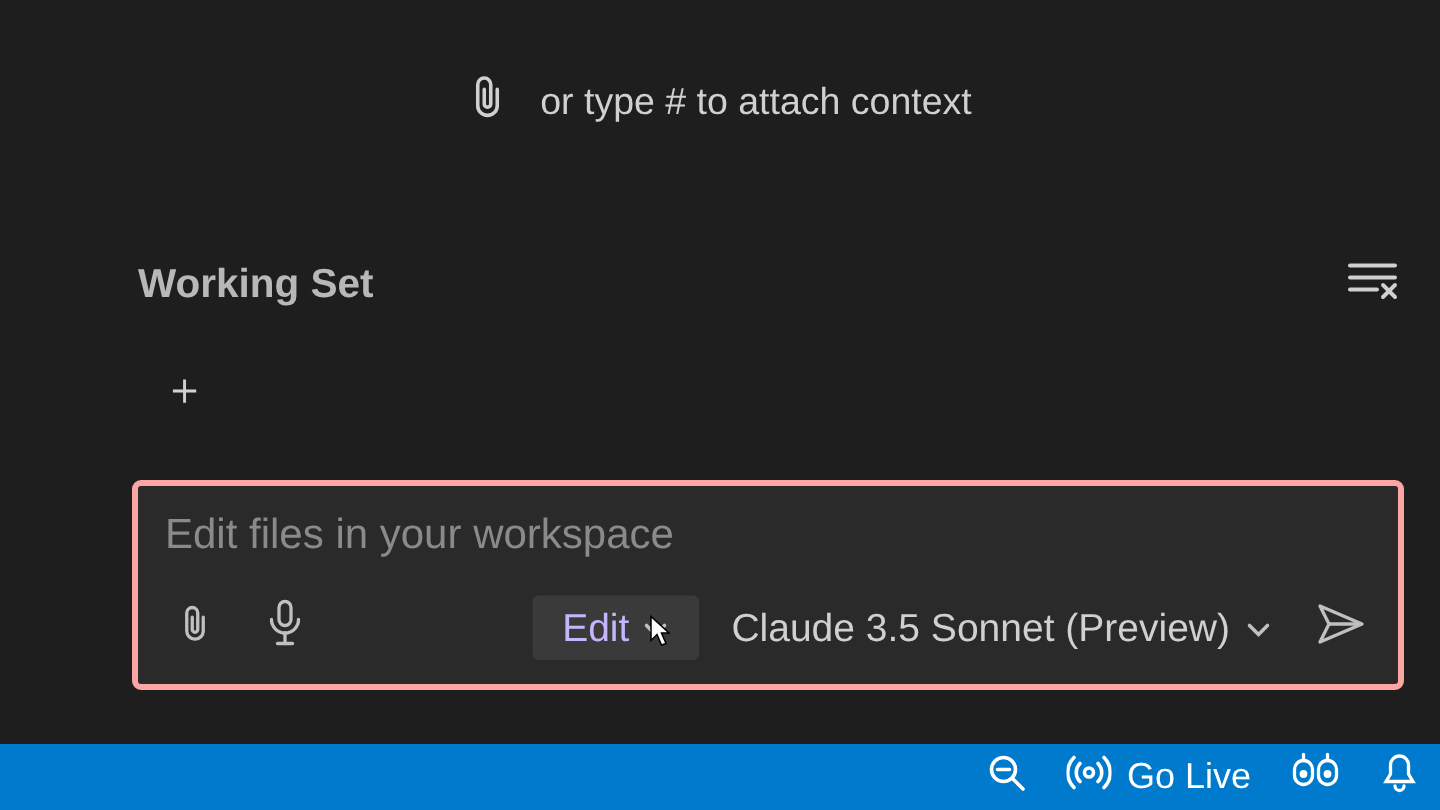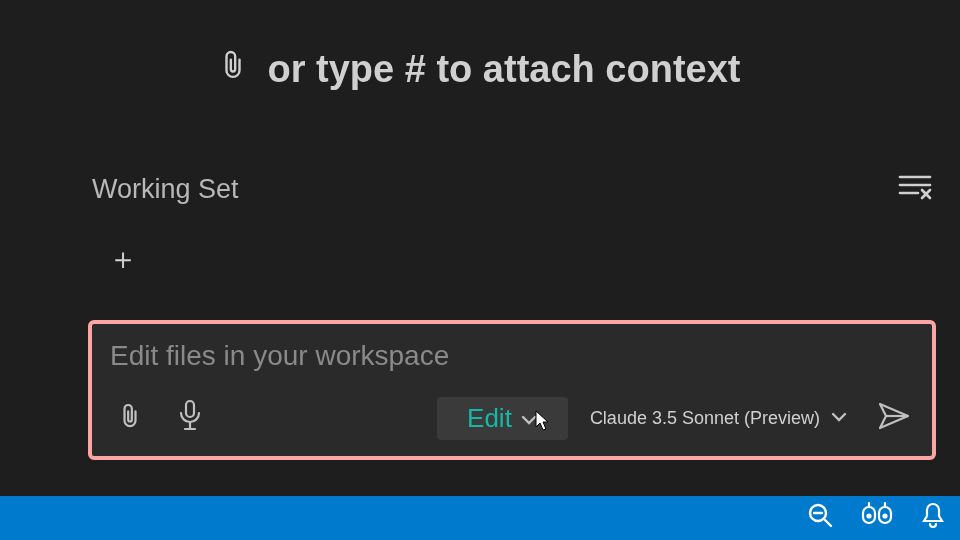--- a/index.html
+++ b/index.html
@@ -15,37 +15,37 @@
   .context-hint {
     position: absolute;
     top: 48px;
     left: 0;
     right: 0;
     display: flex;
     align-items: center;
     justify-content: center;
     gap: 22px;
     color: #d0d0d0;
-    font-size: 38px;
-    font-weight: bold;
+    font-size: 25px;
   }
   .context-hint svg { stroke: #d0d0d0; }
 
   
   .working-set {
     position: absolute;
     top: 172px;
     left: 88px;
     right: 24px;
   }
   .ws-header {
     display: flex;
     align-items: center;
     justify-content: space-between;
     padding: 0 4px;
+    font-weight: bold;
   }
   .ws-title {
     font-size: 27px;
     color: #b8b8b8;
   }
   .ws-clear {
     display: flex;
     align-items: center;
     cursor: pointer;
   }
@@ -103,38 +103,38 @@
   }
   .tool-btn svg { stroke: #c0c0c0; }
 
   .spacer { flex: 1; }
 
   .mode-picker {
     display: flex;
     align-items: center;
     gap: 8px;
     font-size: 26px;
-    color: #14b8a6;
-    padding: 6px 30px;
+    color: #c4b5fd;
+    padding: 6px 20px;
     border-radius: 4px;
     background: #3a3a3a;
     cursor: pointer;
     position: relative;
   }
   .mode-picker .cursor {
     position: absolute;
     right: 16px;
     top: 12px;
   }
 
   .model-picker {
     display: flex;
     align-items: center;
     gap: 10px;
-    font-size: 18px;
+    font-size: 26px;
     color: #d0d0d0;
     padding: 6px 10px;
     cursor: pointer;
   }
 
   .send-btn {
     width: 48px;
     height: 48px;
     display: flex;
     align-items: center;
@@ -263,20 +263,32 @@
     <span>
       <svg width="28" height="28" viewBox="0 0 28 28" stroke-width="2.4" stroke-linecap="round">
         <circle cx="12" cy="12" r="8"></circle>
         <line x1="8" y1="12" x2="16" y2="12"></line>
         <line x1="18" y1="18" x2="25" y2="25"></line>
       </svg>
     </span>
   </div>
   <div class="sb-item">
     <span>
+      <svg width="30" height="30" viewBox="0 0 30 30" stroke-width="2.4" stroke-linecap="round">
+        <circle cx="15" cy="15" r="3"></circle>
+        <path d="M9 9 A8.5 8.5 0 0 0 9 21"></path>
+        <path d="M21 9 A8.5 8.5 0 0 1 21 21"></path>
+        <path d="M5 5 A14 14 0 0 0 5 25"></path>
+        <path d="M25 5 A14 14 0 0 1 25 25"></path>
+      </svg>
+    </span>
+    <span>Go Live</span>
+  </div>
+  <div class="sb-item">
+    <span>
       <svg width="34" height="28" viewBox="0 0 34 28" stroke-width="2.2" stroke-linecap="round">
         <rect x="3" y="6" width="12" height="16" rx="6"></rect>
         <rect x="19" y="6" width="12" height="16" rx="6"></rect>
         <circle cx="9" cy="15" r="1.5" fill="#fff"></circle>
         <circle cx="25" cy="15" r="1.5" fill="#fff"></circle>
         <line x1="9" y1="2" x2="9" y2="6"></line>
         <line x1="25" y1="2" x2="25" y2="6"></line>
       </svg>
     </span>
   </div>

